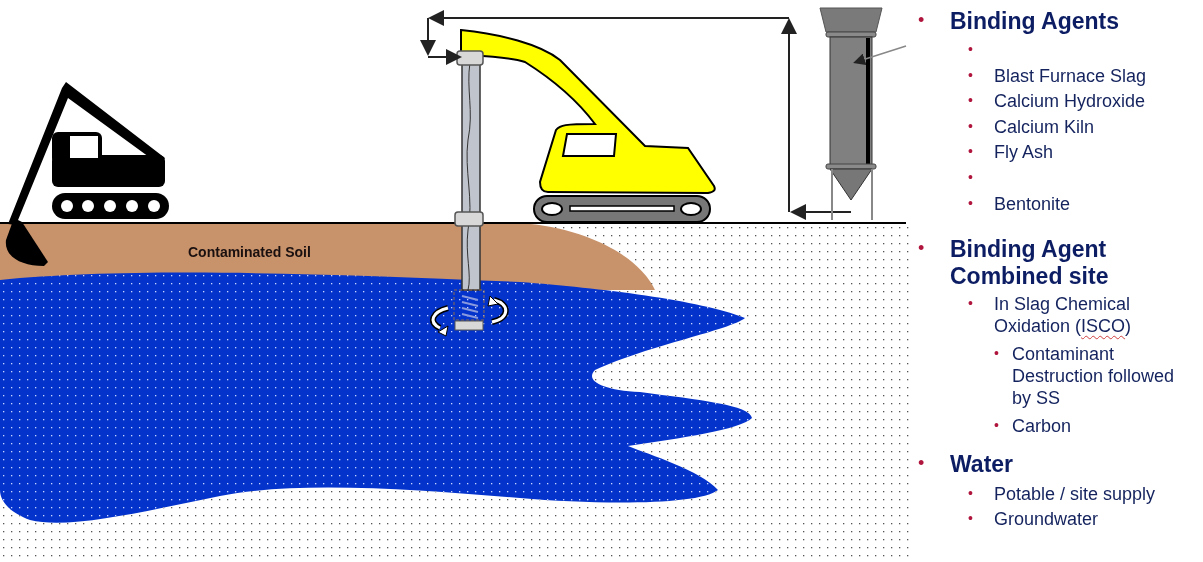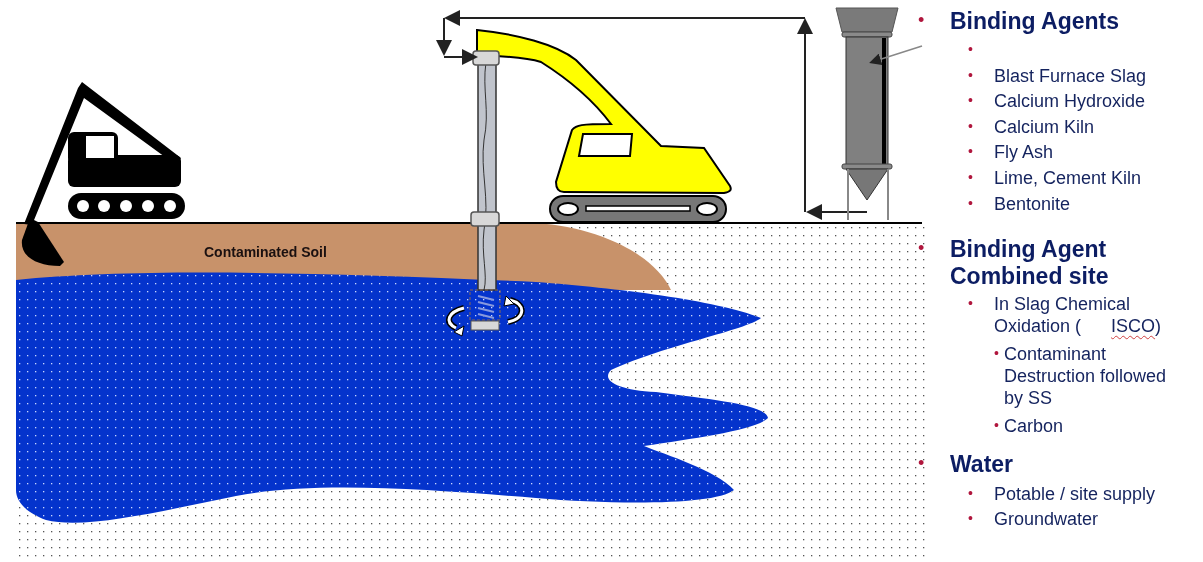--- a/index.html
+++ b/index.html
@@ -1,26 +1,26 @@
 <!DOCTYPE html>
 <html><head>
 <meta charset="utf-8">
 <style>
   html, body { margin:0; padding:0; background:#ffffff; }
   body { width:1203px; height:562px; position:relative; overflow:hidden; font-family:"Liberation Sans", sans-serif; }
-  #scene { position:absolute; left:16px; top:0; width:912px; height:562px; }
+  #scene { position:absolute; left:0; top:0; width:912px; height:562px; }
   #soil-label { position:absolute; left:188px; top:244px; font-size:14px; font-weight:bold; color:#1a1010; }
   #legend { position:absolute; left:912px; top:0; width:291px; height:562px; color:#0d1a5e; }
   .h1 { position:absolute; left:38px; font-size:23px; font-weight:bold; line-height:27px; color:#0c1d63; }
   .b1 { position:absolute; left:6px; font-size:18px; color:#b0163d; }
   .h2 { position:absolute; left:82px; font-size:18px; line-height:22px; color:#14235e; }
   .b2 { position:absolute; left:56px; font-size:14px; color:#b0163d; }
-  .h3 { position:absolute; left:92px; font-size:18px; line-height:22px; color:#14235e; }
+  .h3 { position:absolute; left:100px; font-size:18px; line-height:22px; color:#14235e; }
   .b3 { position:absolute; left:82px; font-size:14px; color:#b0163d; }
-  .squiggle { text-decoration: underline wavy #d04040; text-decoration-thickness:1px; text-underline-offset:3px;margin-left:30px; }
+  .squiggle { text-decoration: underline wavy #d04040; text-decoration-thickness:1px; text-underline-offset:3px; }
 </style>
 </head>
 <body>
 
 <div id="scene">
   <svg width="912" height="562" viewBox="0 0 912 562" xmlns="http://www.w3.org/2000/svg">
     <defs>
       <pattern id="dots" width="8" height="8" patternUnits="userSpaceOnUse">
         <rect width="8" height="8" fill="#ffffff"></rect>
         <rect x="3" y="3" width="1.3" height="1.3" fill="#555555"></rect>
@@ -123,21 +123,20 @@
   <span class="b2" style="top:41px">•</span>
   <span class="b2" style="top:67px">•</span>
   <div class="h2" style="top:65px">Blast Furnace Slag</div>
   <span class="b2" style="top:92px">•</span>
   <div class="h2" style="top:90px">Calcium Hydroxide</div>
   <span class="b2" style="top:118px">•</span>
   <div class="h2" style="top:116px">Calcium Kiln</div>
   <span class="b2" style="top:143px">•</span>
   <div class="h2" style="top:141px">Fly Ash</div>
   <span class="b2" style="top:169px">•</span>
-  <div class="h2" style="top:167px">Lime, Cement Kiln</div>
   <span class="b2" style="top:195px">•</span>
   <div class="h2" style="top:193px">Bentonite</div>
 
   <span class="b1" style="top:238px">•</span>
   <div class="h1" style="top:236px">Binding Agent</div>
   <div class="h1" style="top:263px">Combined site</div>
 
   <span class="b2" style="top:295px">•</span>
   <div class="h2" style="top:293px">In Slag Chemical</div>
   <div class="h2" style="top:315px"><span>Oxidation (</span><span class="squiggle">ISCO</span><span>)</span></div>

